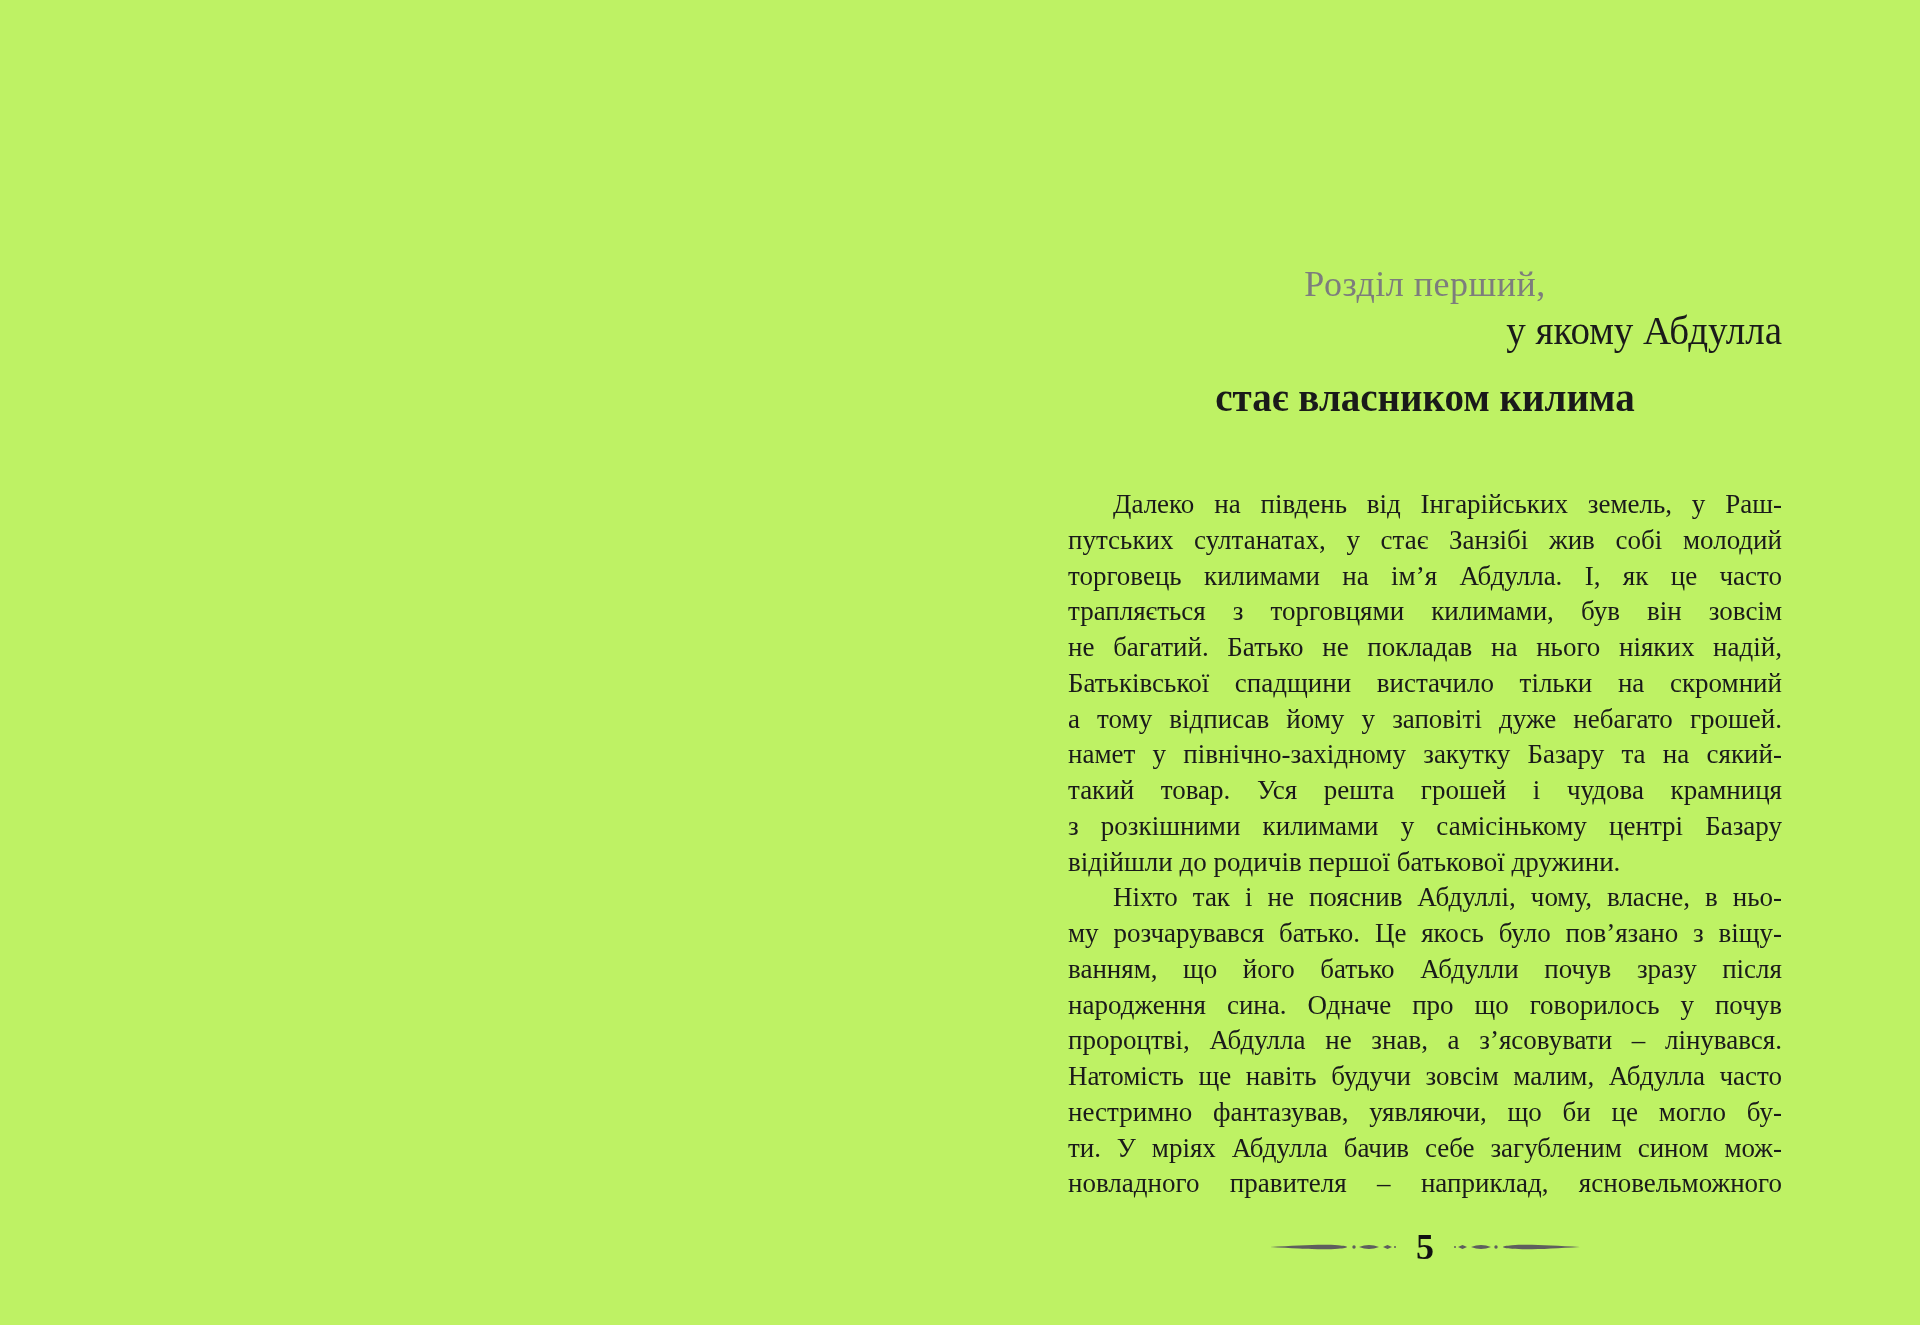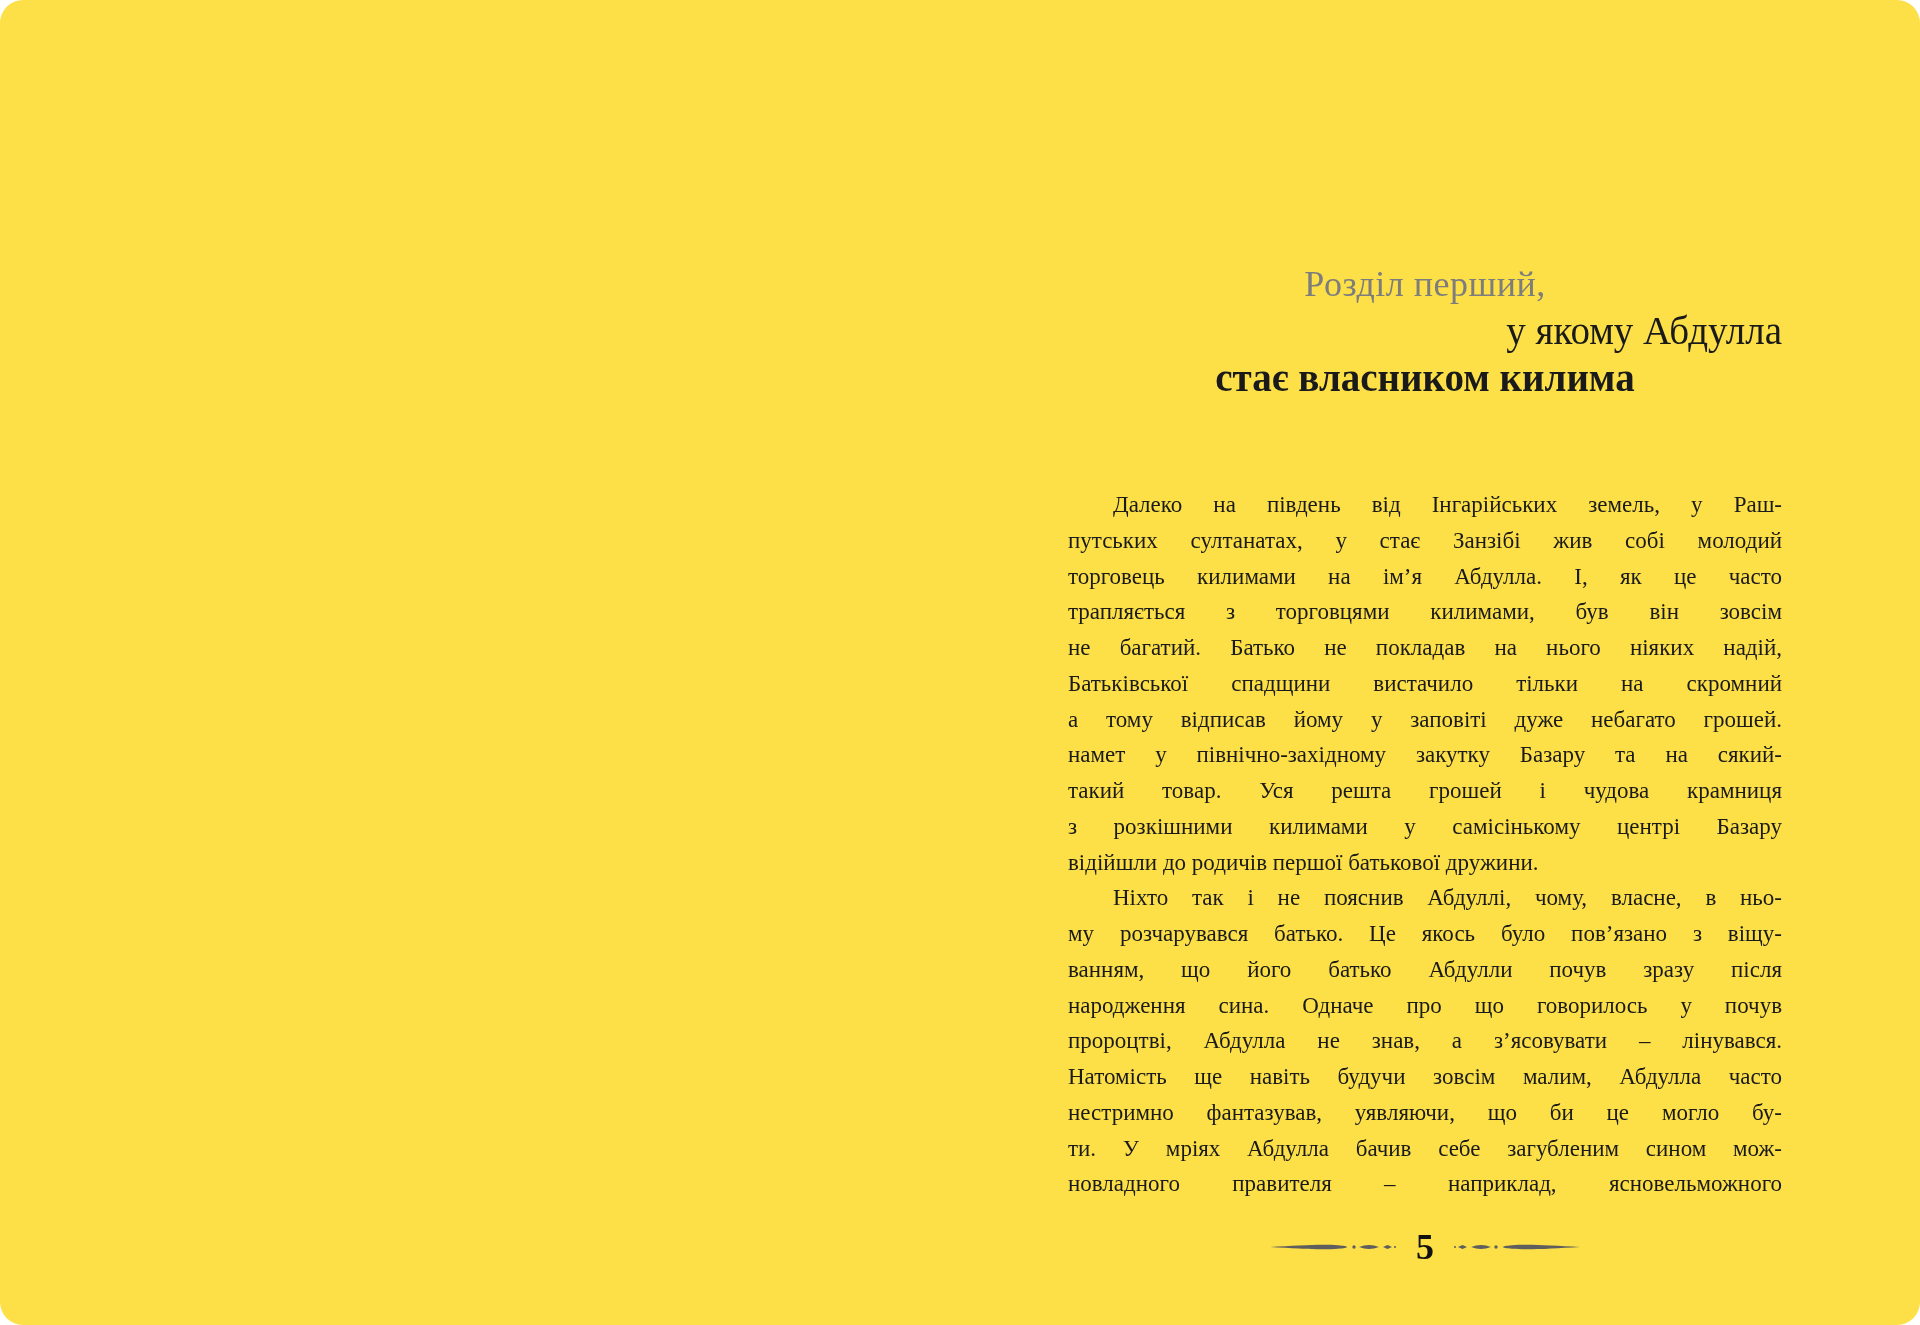--- a/index.html
+++ b/index.html
@@ -4,24 +4,23 @@
 <style>
   html, body {
     margin: 0;
     padding: 0;
     background: #ffffff;
   }
   #canvas {
     position: relative;
     width: 1920px;
     height: 1325px;
-    background: #fde047;
+    background: #bef264;
     font-family: "Liberation Serif", "DejaVu Serif", serif;
     overflow: hidden;
-    border-radius: 23px;
   }
   #page-column {
     position: absolute;
     left: 1068px;
     top: 0;
     width: 714px;
     height: 1325px;
   }
   .chapter-label {
     position: absolute;
@@ -40,36 +39,36 @@
     left: 0;
     width: 100%;
     text-align: right;
     font-size: 39px;
     line-height: 47px;
     font-weight: normal;
     color: #1a1a1a;
   }
   .chapter-title-line2 {
     position: absolute;
-    top: 354px;
+    top: 374px;
     left: 0;
     width: 100%;
     text-align: center;
     font-size: 39px;
     line-height: 47px;
     font-weight: bold;
     color: #1a1a1a;
   }
   .body-block {
     position: absolute;
     top: 487px;
     left: 0;
     width: 714px;
     color: #1a1a1a;
-    font-size: 23px;
+    font-size: 27px;
   }
   .line {
     width: 714px;
     height: 35.75px;
     line-height: 35.75px;
     text-align: justify;
     text-align-last: justify;
     white-space: normal;
     overflow: hidden;
   }

